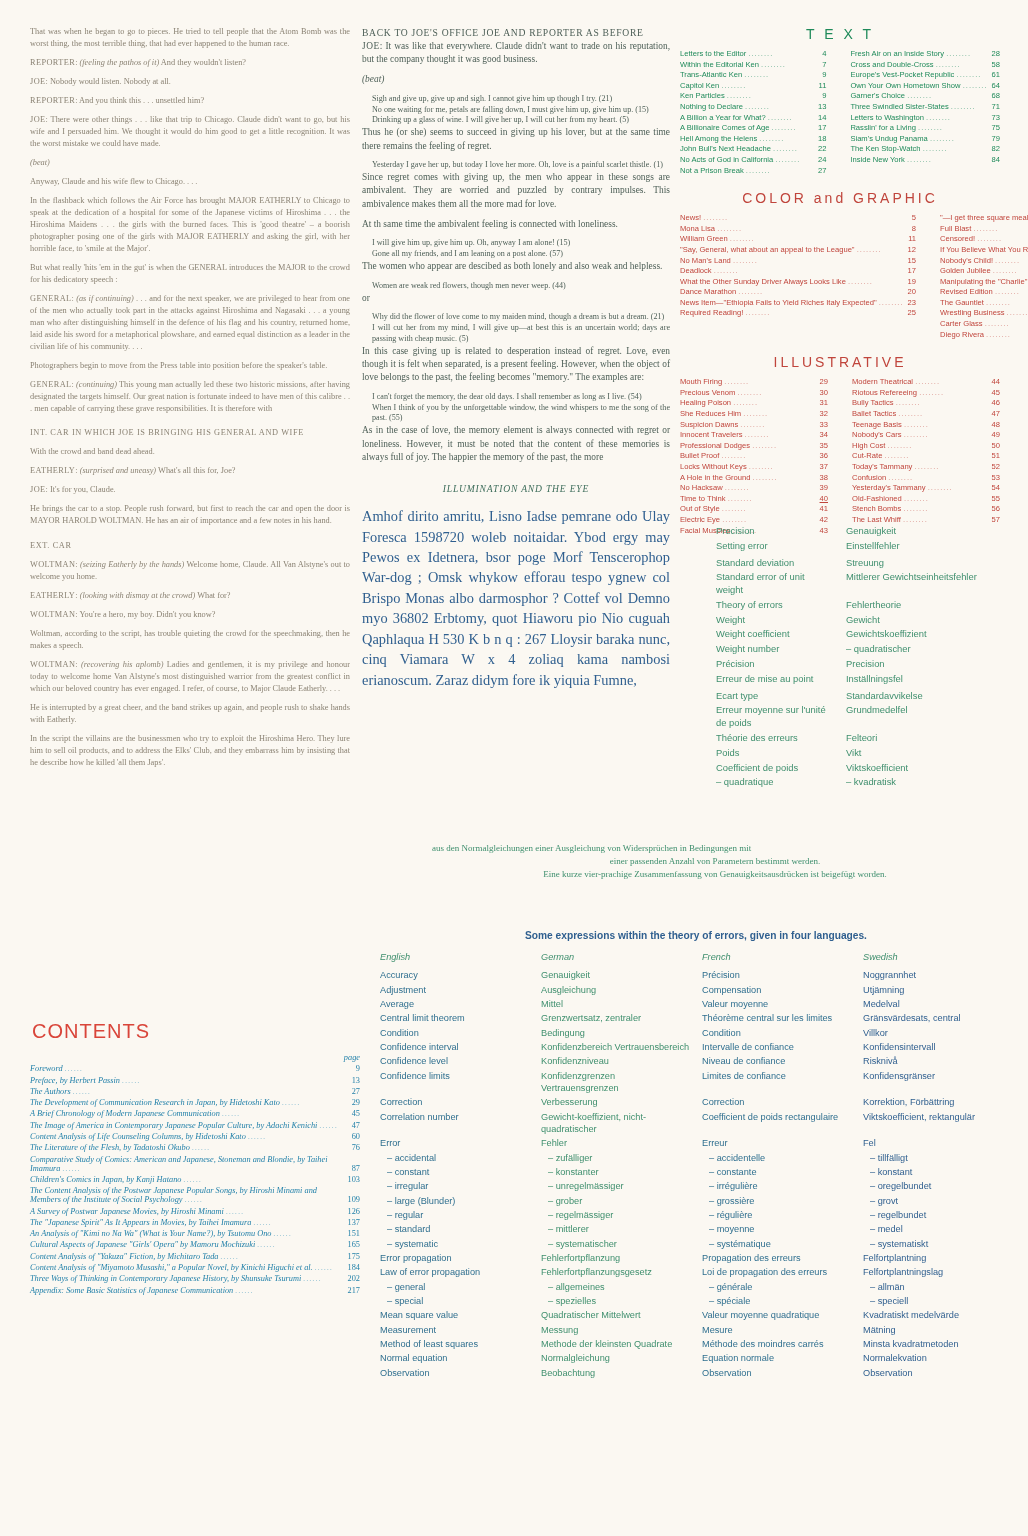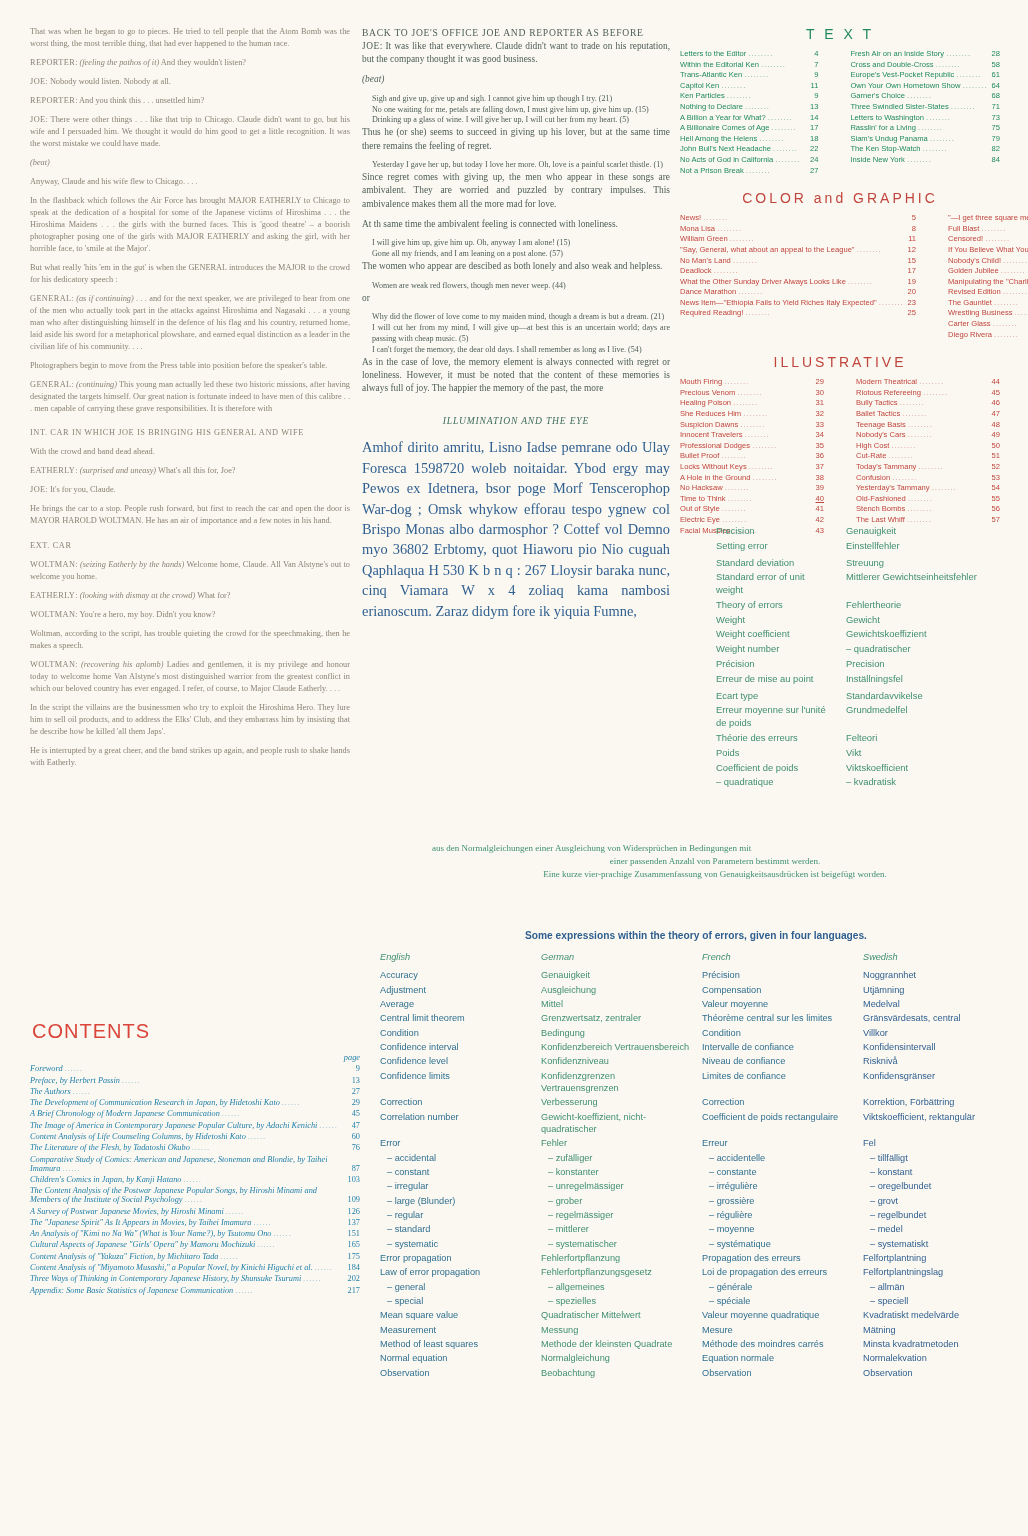--- a/index.html
+++ b/index.html
@@ -89,21 +89,21 @@
   }
   table.idx td.t span.dots{
     color:#63ab8c;
     letter-spacing:1px;
   }
   table.idx td.n{
     text-align:right;
     padding-left:4px;
     font-size:7.6px;
   }
-  .idx-wrap{display:flex;gap:32px;}
+  .idx-wrap{display:flex;gap:24px;}
   .idx-col{flex:1;}
   
   .contents-title{
     font-family:"Liberation Sans", sans-serif;
     font-size:20px;
     letter-spacing:1px;
     color:#d9453a;
     margin:0 0 10px 2px;
   }
   table.toc{border-collapse:collapse;width:100%;}
@@ -190,22 +190,22 @@
       <p>With the crowd and band dead ahead.</p>
       <p><span class="cue">EATHERLY</span>: <span class="ital">(surprised and uneasy)</span> What's all this for, Joe?</p>
       <p><span class="cue">JOE</span>: It's for you, Claude.</p>
       <p>He brings the car to a stop. People rush forward, but first to reach the car and open the door is MAYOR HAROLD WOLTMAN. He has an air of importance and a few notes in his hand.</p>
       <div class="head">EXT. CAR</div>
       <p><span class="cue">WOLTMAN</span>: <span class="ital">(seizing Eatherly by the hands)</span> Welcome home, Claude. All Van Alstyne's out to welcome you home.</p>
       <p><span class="cue">EATHERLY</span>: <span class="ital">(looking with dismay at the crowd)</span> What for?</p>
       <p><span class="cue">WOLTMAN</span>: You're a hero, my boy. Didn't you know?</p>
       <p>Woltman, according to the script, has trouble quieting the crowd for the speechmaking, then he makes a speech.</p>
       <p><span class="cue">WOLTMAN</span>: <span class="ital">(recovering his aplomb)</span> Ladies and gentlemen, it is my privilege and honour today to welcome home Van Alstyne's most distinguished warrior from the greatest conflict in which our beloved country has ever engaged. I refer, of course, to Major Claude Eatherly. . . .</p>
+      <p>He is interrupted by a great cheer, and the band strikes up again, and people rush to shake hands with Eatherly.</p>
       <p>In the script the villains are the businessmen who try to exploit the Hiroshima Hero. They lure him to sell oil products, and to address the Elks' Club, and they embarrass him by insisting that he describe how he killed 'all them Japs'.</p>
-      <p>He is interrupted by a great cheer, and the band strikes up again, and people rush to shake hands with Eatherly.</p>
     </div>
 
   <div class="col" id="contents-block" style="left:30px;top:1020px;width:330px;">
     <div class="contents-title">CONTENTS</div>
     <table class="toc">
       <tbody>
           <tr>
             <td></td>
             <td class="toc-head">page</td>
           </tr>
@@ -314,22 +314,24 @@
       <div class="small">
         <div>Women are weak red flowers, though men never weep. (44)</div>
       </div>
       <p>or</p>
       <div class="small">
         <div>Why did the flower of love come to my maiden mind, though a dream is but a dream. (21)</div>
       </div>
       <div class="small">
         <div>I will cut her from my mind, I will give up—at best this is an uncertain world; days are passing with cheap music. (5)</div>
       </div>
+      <p>In this case giving up is related to desperation instead of regret.  Love, even though it is felt when separated, is a present feeling.  However, when the object of love belongs to the past, the feeling becomes "memory."  The examples are:</p>
       <div class="small">
         <div>I can't forget the memory, the dear old days. I shall remember as long as I live. (54)</div>
+        <div>When I think of you by the unforgettable window, the wind whispers to me the song of the past. (55)</div>
       </div>
       <p>As in the case of love, the memory element is always connected with regret or loneliness.  However, it must be noted that the content of these memories is always full of joy.  The happier the memory of the past, the more</p>
       <div class="illum-title">ILLUMINATION AND THE EYE</div>
       <div class="illum-body">Amhof dirito amritu, Lisno Iadse pemrane odo Ulay Foresca 1598720 woleb noitaidar. Ybod ergy may Pewos ex Idetnera, bsor poge Morf Tenscerophop War-dog ; Omsk whykow efforau tespo ygnew col Brispo Monas albo darmosphor ? Cottef vol Demno myo 36802 Erbtomy, quot Hiaworu pio Nio cuguah Qaphlaqua H 530 K b n q : 267 Lloysir baraka nunc, cinq Viamara W x 4 zoliaq kama nambosi erianoscum.  Zaraz didym fore ik yiquia Fumne,</div>
     </div>
 
   <div class="col" id="index-col" style="left:680px;top:26px;width:320px;">
 
     <div class="idx-h">T E X T</div>
     <div class="idx-wrap">

